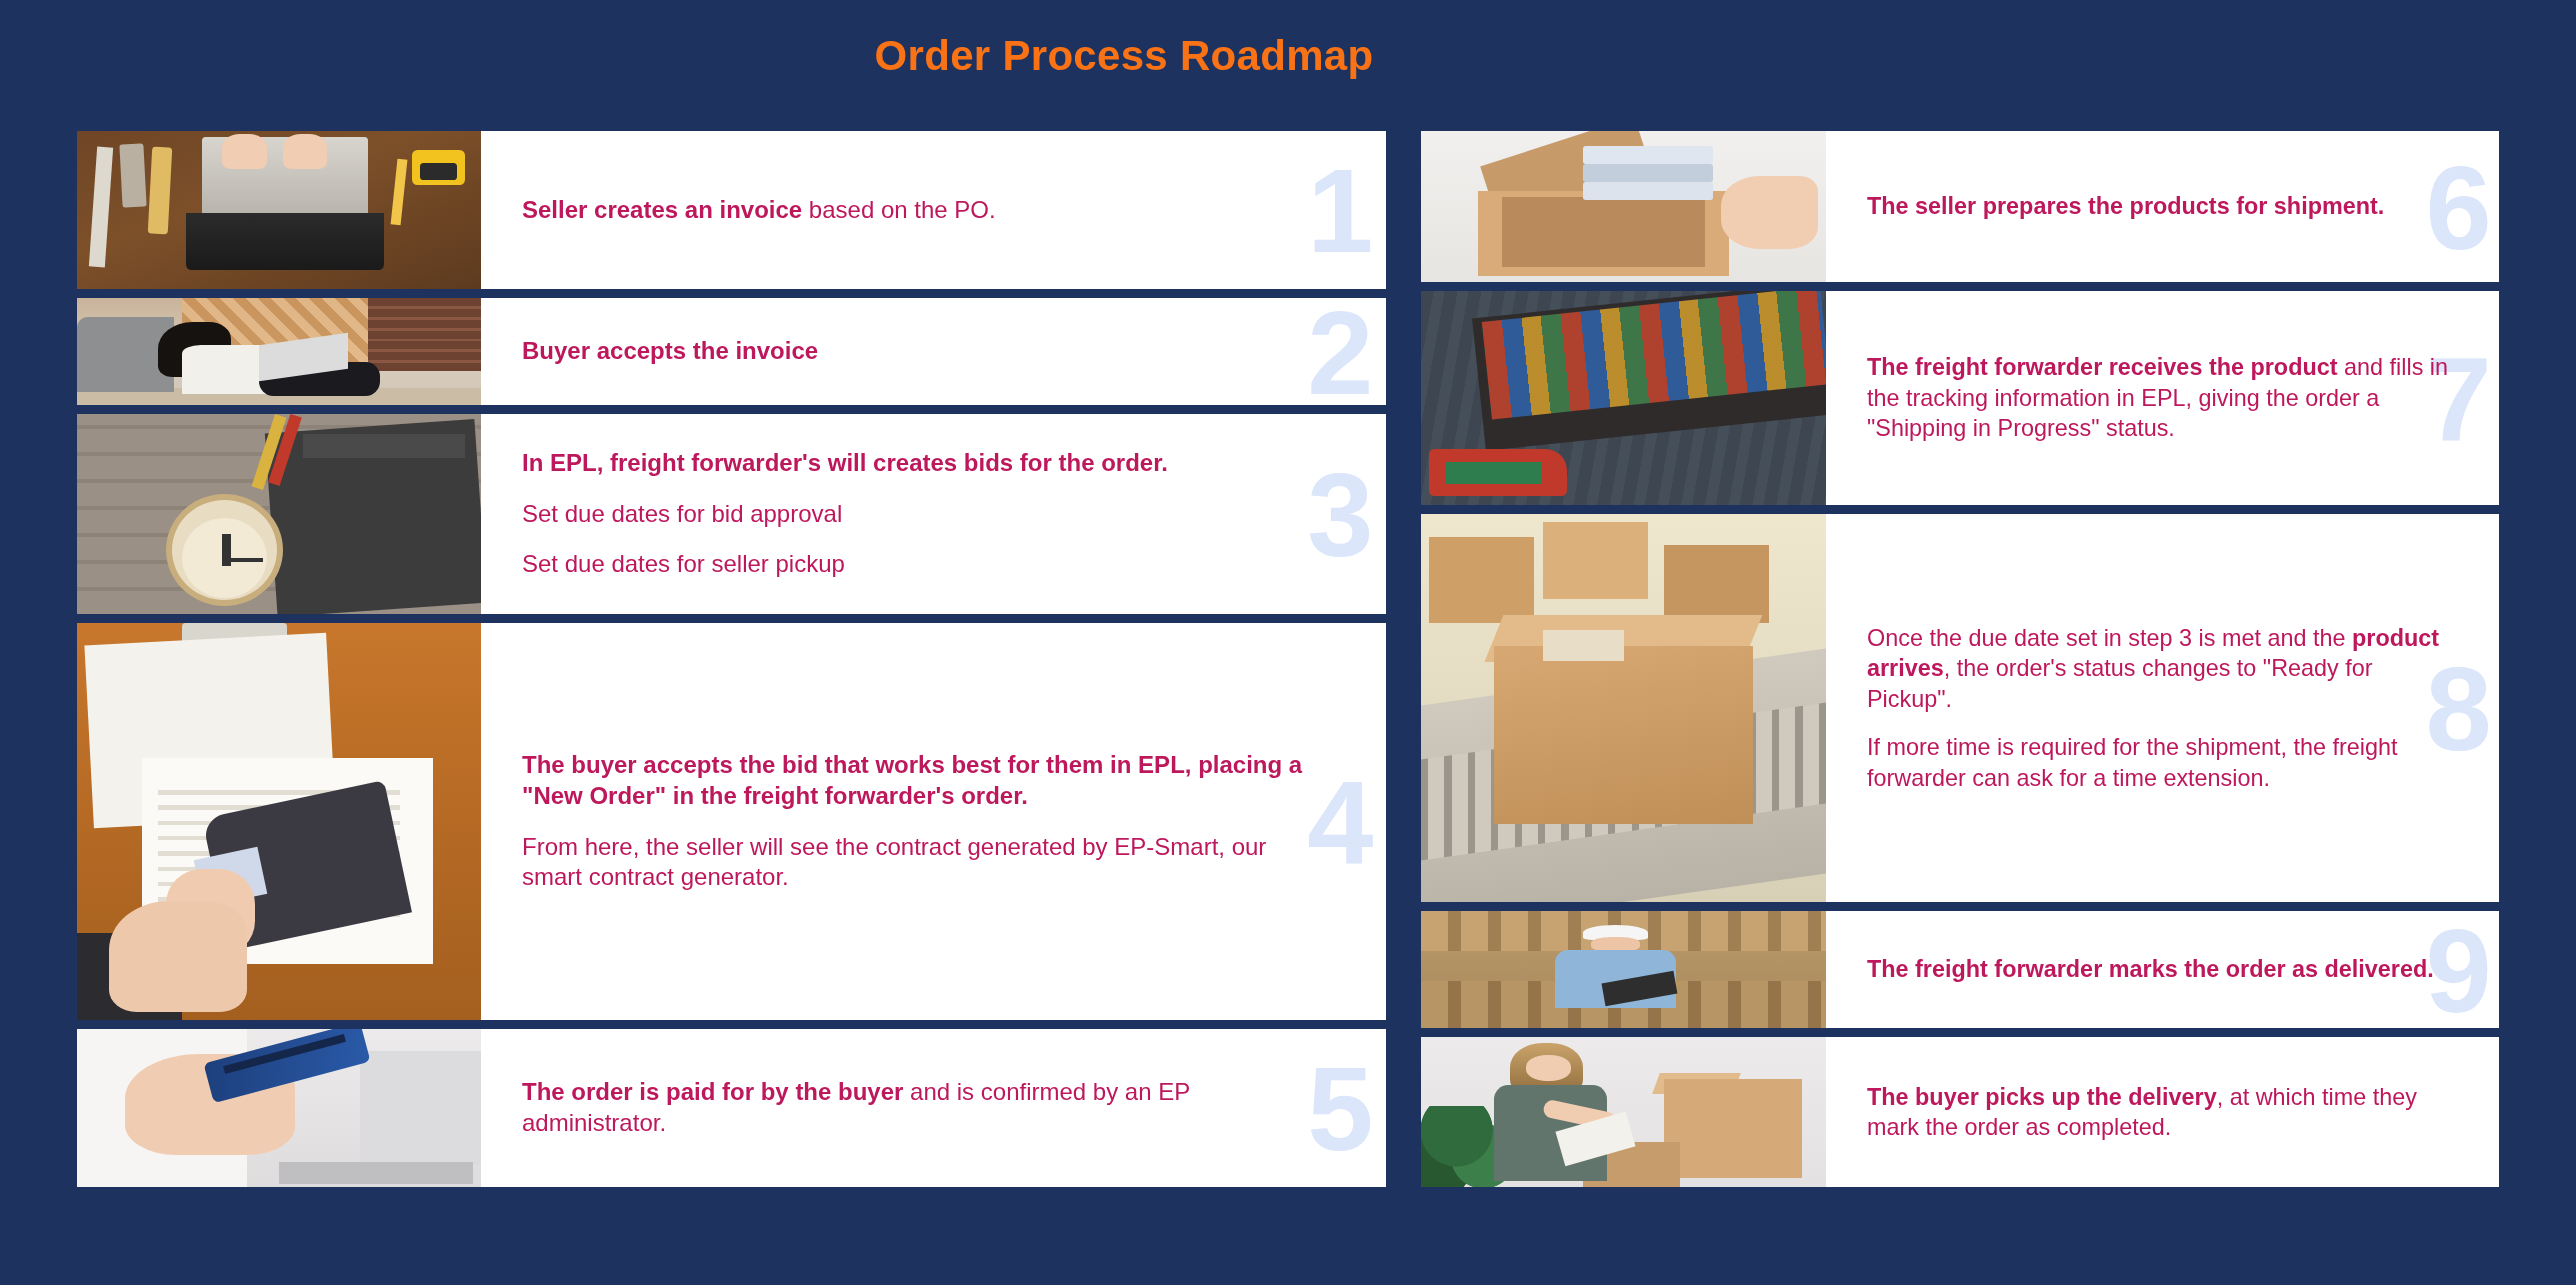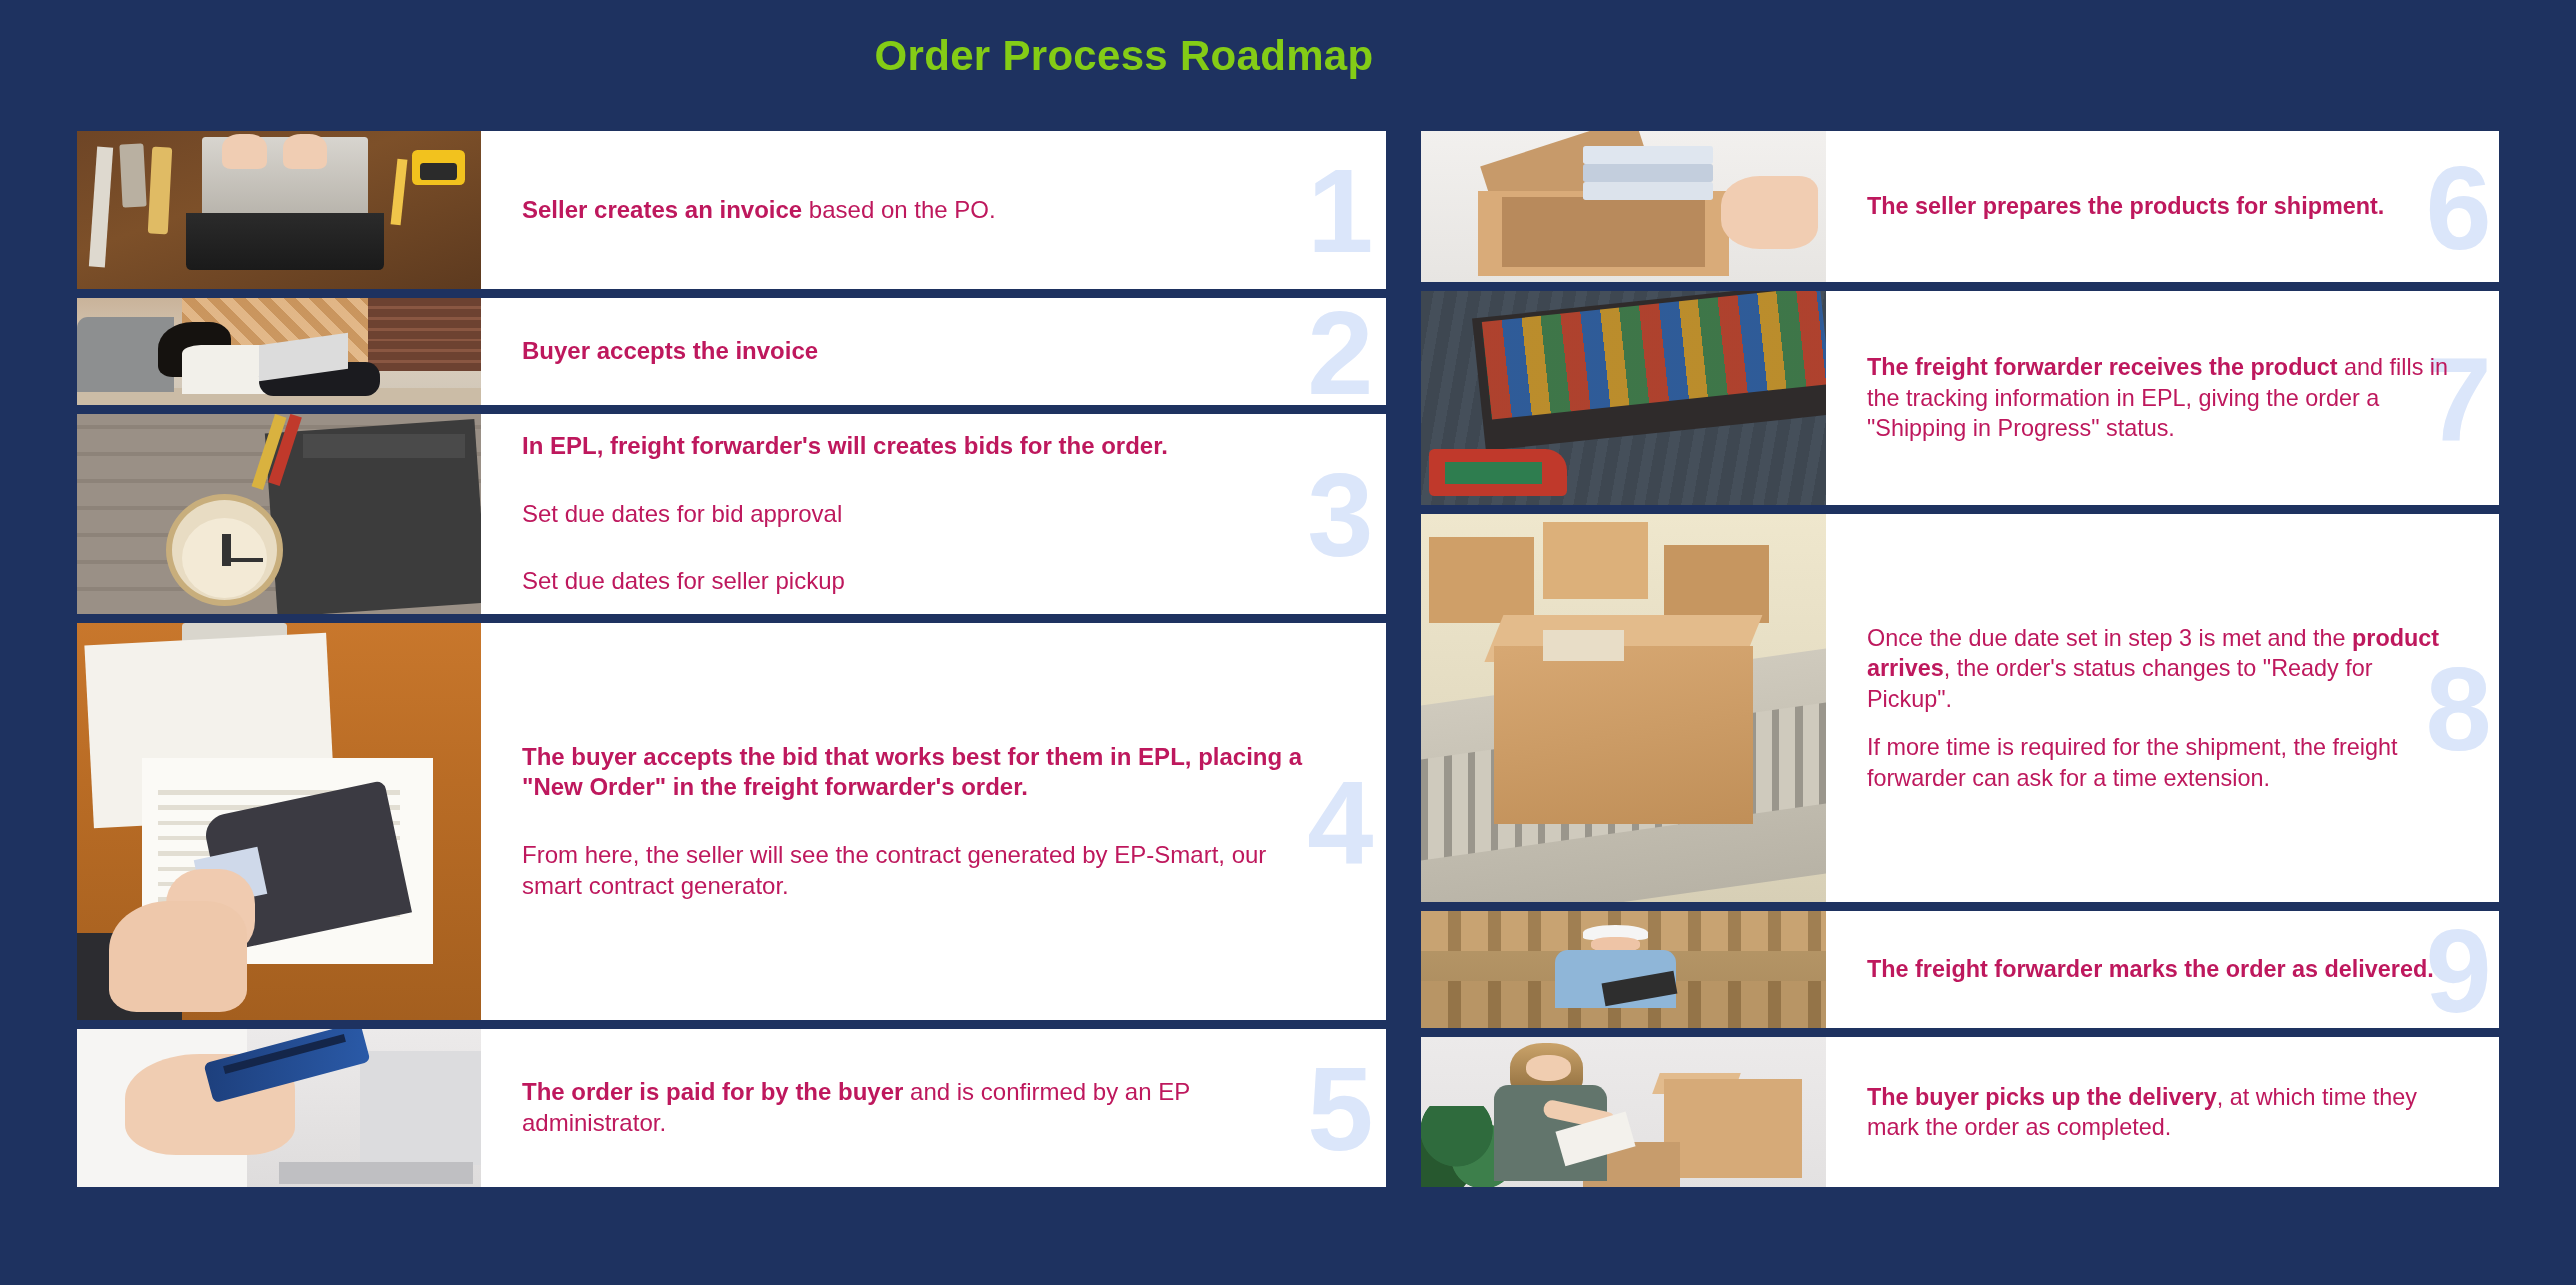--- a/index.html
+++ b/index.html
@@ -8,21 +8,21 @@
     background: #1e3260;
     font-family: "Liberation Sans", sans-serif;
     overflow: hidden;
   }
   #page { position: relative; width: 2576px; height: 1285px; background: #1e3260; }
 
   
   .title {
     position: absolute; top: 32px; left: 0; width: 2248px;
     text-align: center;
-    color: #84cc16;
+    color: #f97316;
     font-size: 42px;
     font-weight: bold;
     letter-spacing: 0.3px;
   }
 
   
   .col { position: absolute; top: 131px; }
   .col-left  { left: 77px;   width: 1309px; }
   .col-right { left: 1421px; width: 1078px; }
 
@@ -71,21 +71,21 @@
     user-select: none;
   }
   .col-right .step-num { right: 9px; }
 
   .lines { position: relative; z-index: 1; }
   .line {
     font-size: 24px;
     line-height: 1.28;
     color: #be185d;
   }
-  .line + .line { margin-top: 37px; }
+  .line + .line { margin-top: 20px; }
   .col-right .line { font-size: 23.4px; line-height: 1.30; }
   .col-right .line + .line { margin-top: 18px; }
   .line b { font-weight: bold; }
 
   
   .photo { position: absolute; inset: 0; }
   .ph-shape { position: absolute; }
 
   
   .p1 { background: linear-gradient(160deg,#6e4526 0%,#7d5029 40%,#5d3a1f 100%); }

